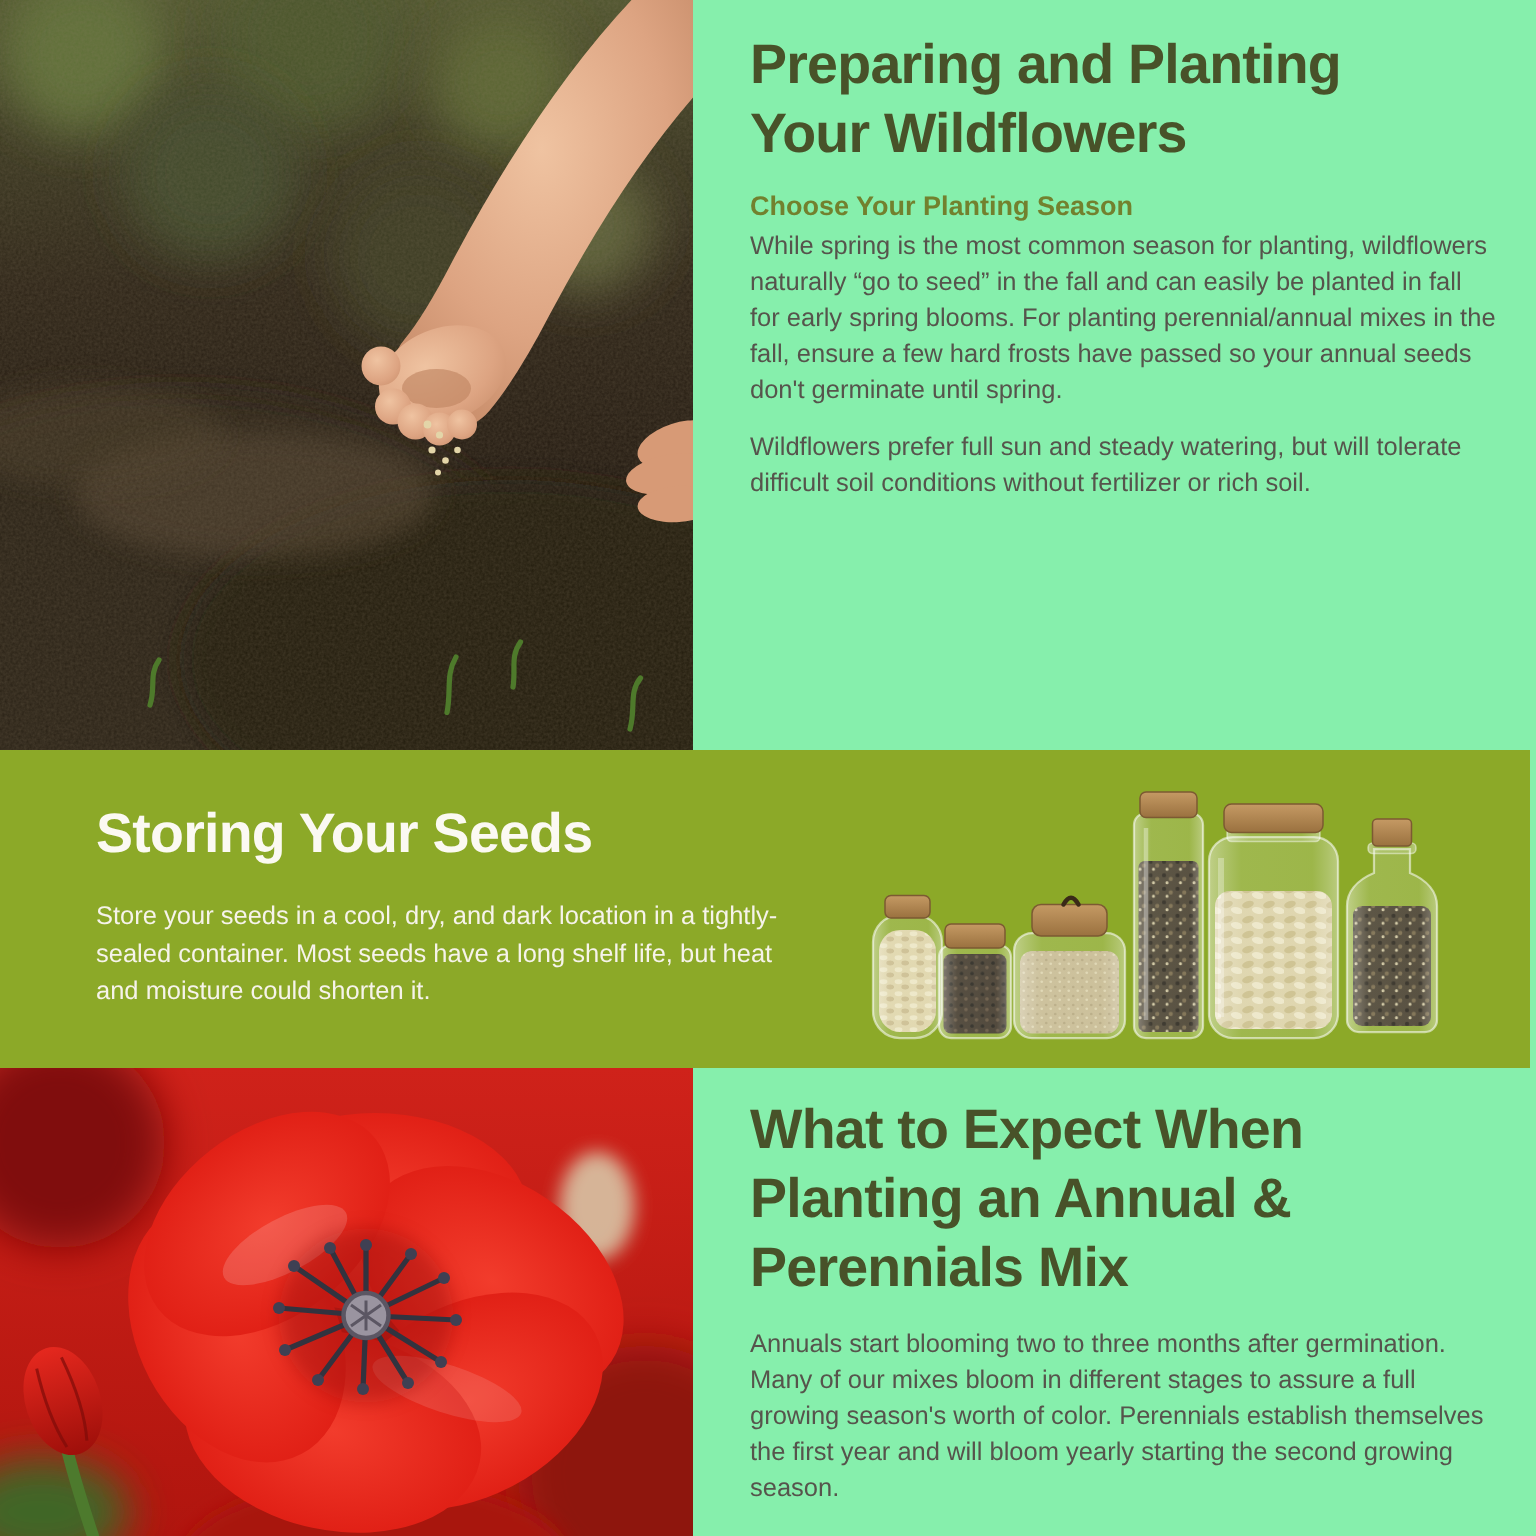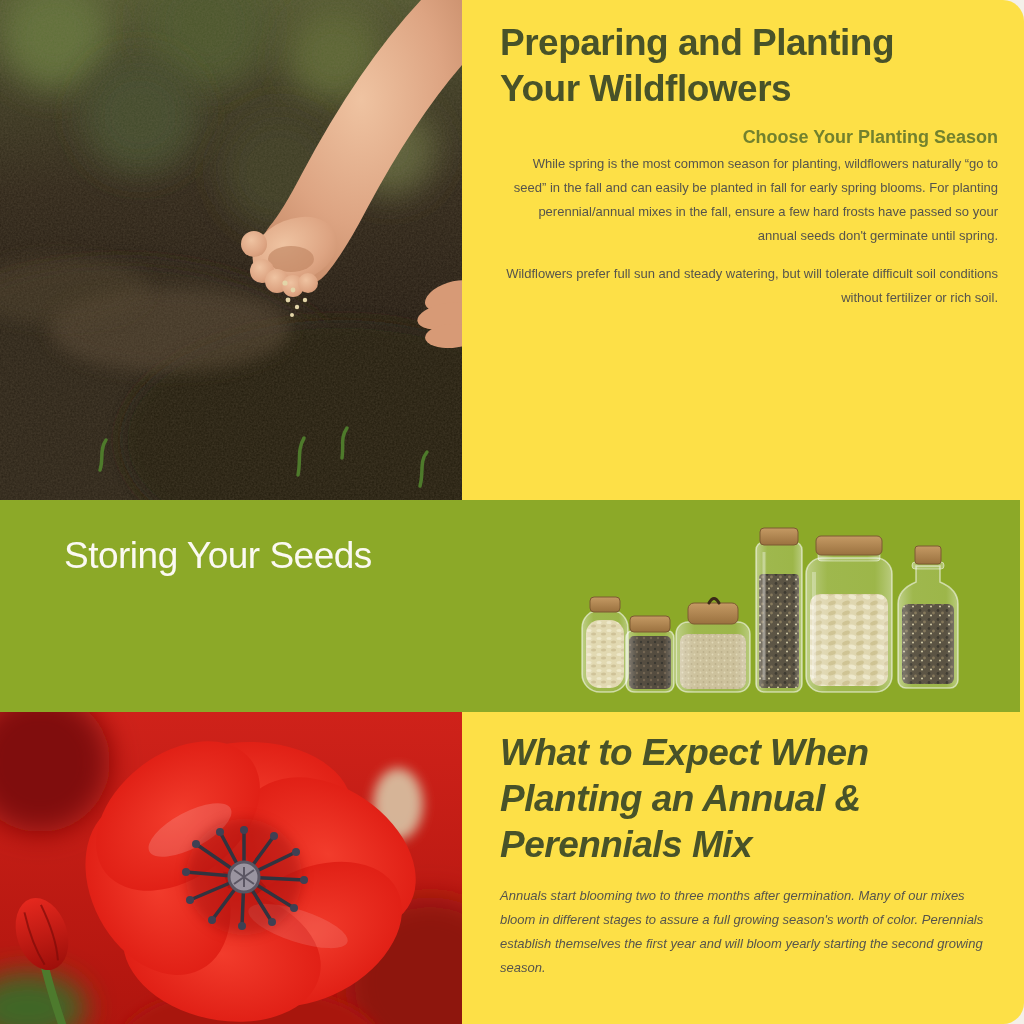--- a/index.html
+++ b/index.html
@@ -1,37 +1,37 @@
 <!DOCTYPE html>
 <html><head>
 <meta charset="utf-8">
 <style>
   html,body{margin:0;padding:0;}
   body{width:1024px;height:1024px;overflow:hidden;background:#f4f0e9;}
-  .page{position:relative;width:1024px;height:1024px;background:#fde047;font-family:"Liberation Sans",sans-serif;border-radius:21px;}
+  .page{position:relative;width:1024px;height:1024px;background:#86efac;font-family:"Liberation Sans",sans-serif;}
   section{position:absolute;left:0;width:1024px;}
   .top{top:0;height:500px;}
   .bottom{top:712px;height:312px;}
   .photo{position:absolute;top:0;left:0;overflow:hidden;}
   .photo svg{display:block;}
   .photo-soil{width:462px;height:500px;}
   .photo-poppy{width:462px;height:312px;}
   .panel{position:absolute;left:462px;top:0;width:562px;box-sizing:border-box;}
   .top-panel{height:500px;padding:20px 26px 0 38px;}
-  .bottom-panel{height:312px;padding:18px 26px 0 38px;font-style:italic;}
+  .bottom-panel{height:312px;padding:18px 26px 0 38px;}
   .h-big{font-size:37px;line-height:46px;font-weight:700;color:#485229;letter-spacing:-0.5px;margin:0;}
   .h-big .line{display:block;}
   .top-panel .h-big{margin-bottom:8px;}
   .bottom-panel .h-big{margin-bottom:16px;}
-  .subsection{margin-top:14px;text-align:right;}
+  .subsection{margin-top:14px;}
   .sub-title{font-size:18px;line-height:22px;font-weight:700;color:#72812e;margin:0 0 4px;}
-  .body-text{font-size:13px;line-height:24px;color:#56544c;margin:0;}
+  .body-text{font-size:17px;line-height:24px;color:#56544c;margin:0;}
   .band{position:absolute;top:500px;left:0;width:1020px;height:212px;background:#8ca928;}
   .band-text{position:absolute;left:64px;top:34px;width:468px;}
-  .band-title{font-size:37px;line-height:44px;font-weight:400;color:#fbf9f2;letter-spacing:-0.5px;margin:0 0 20px;}
+  .band-title{font-size:37px;line-height:44px;font-weight:700;color:#fbf9f2;letter-spacing:-0.5px;margin:0 0 20px;}
   .band-body{font-size:17px;line-height:25px;color:#f6f3ea;margin:0;}
   .jars{position:absolute;right:52px;bottom:12px;width:392px;height:200px;}
 </style>
 </head>
 <body>
 
 <div class="page">
 
   <section class="top">
 
@@ -125,20 +125,21 @@
       <div class="subsection">
         <p class="body-text">Wildflowers prefer full sun and steady watering, but will tolerate difficult soil conditions without fertilizer or rich soil.</p>
       </div>
 
     </div>
   </section>
 
   <div class="band">
     <div class="band-text">
       <h2 class="band-title">Storing Your Seeds</h2>
+      <p class="band-body">Store your seeds in a cool, dry, and dark location in a tightly-sealed container. Most seeds have a long shelf life, but heat and moisture could shorten it.</p>
     </div>
 
     <svg class="jars" viewBox="0 0 392 200">
       <defs>
         <linearGradient id="glass" x1="0" y1="0" x2="1" y2="0">
           <stop offset="0" stop-color="#ffffff" stop-opacity="0.45"></stop>
           <stop offset="0.25" stop-color="#e9f2e2" stop-opacity="0.2"></stop>
           <stop offset="0.8" stop-color="#e9f2e2" stop-opacity="0.18"></stop>
           <stop offset="1" stop-color="#ffffff" stop-opacity="0.4"></stop>
         </linearGradient>

